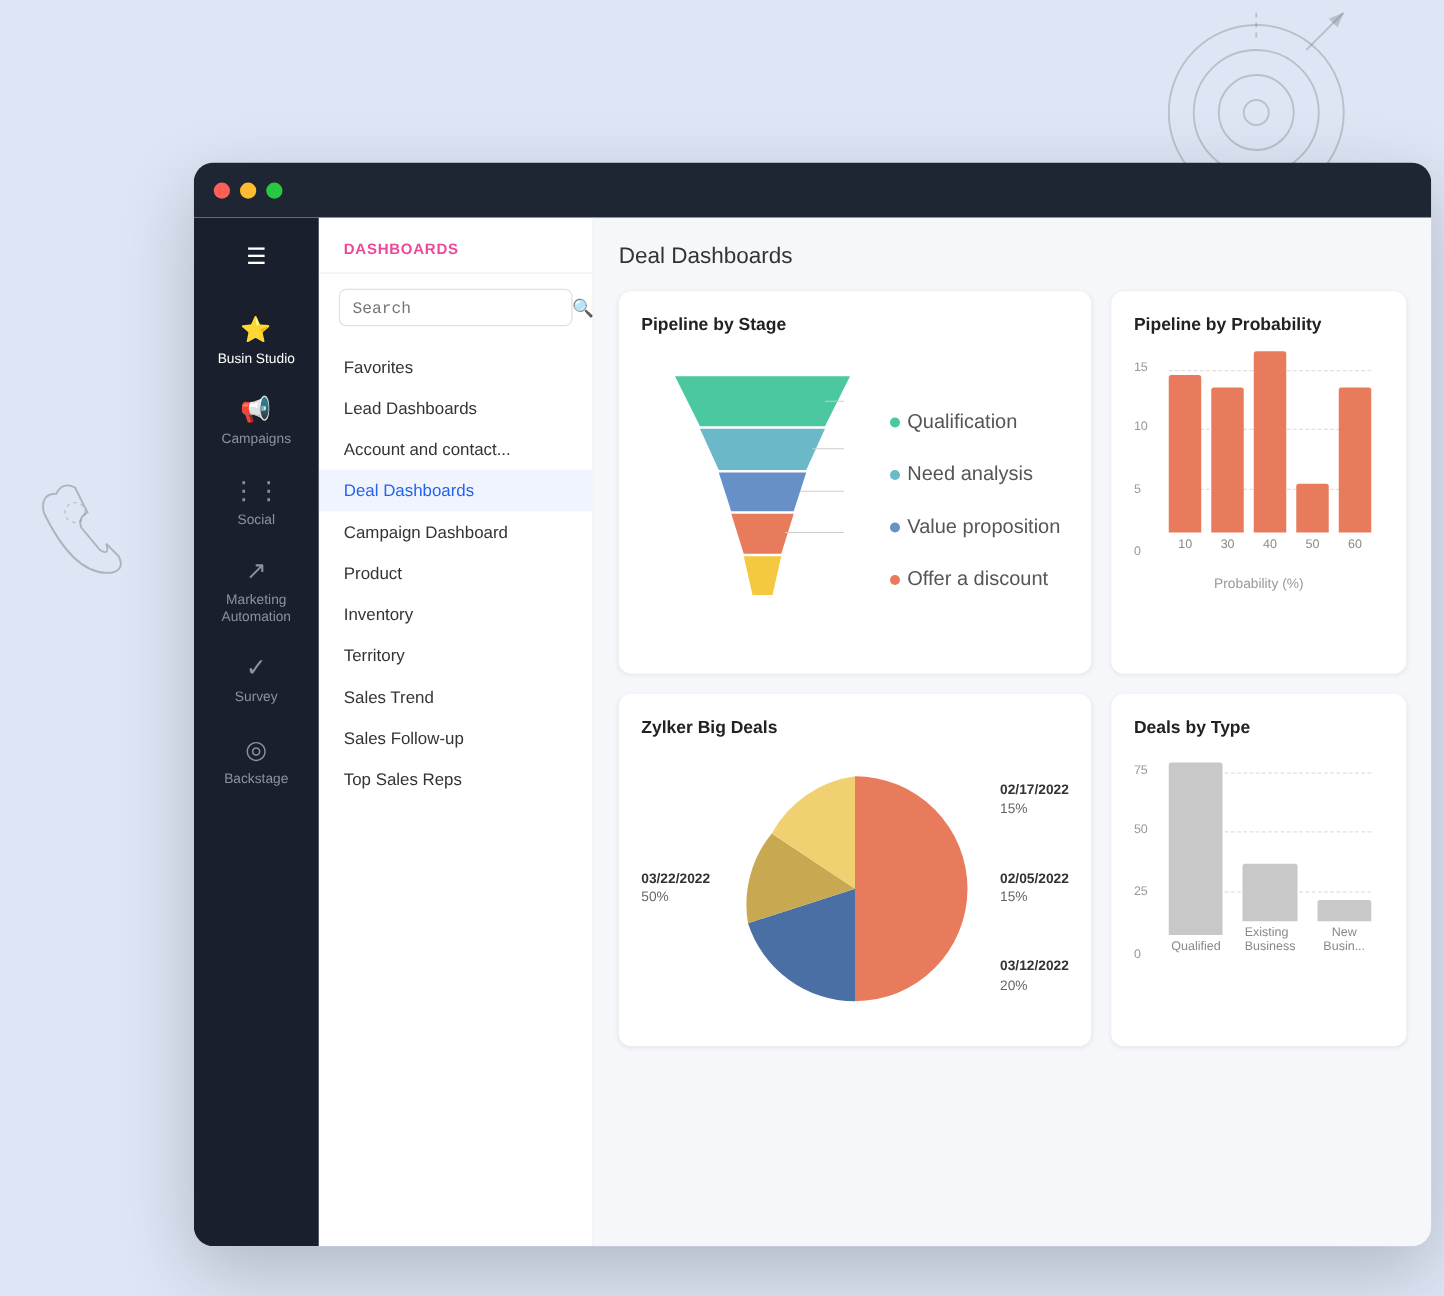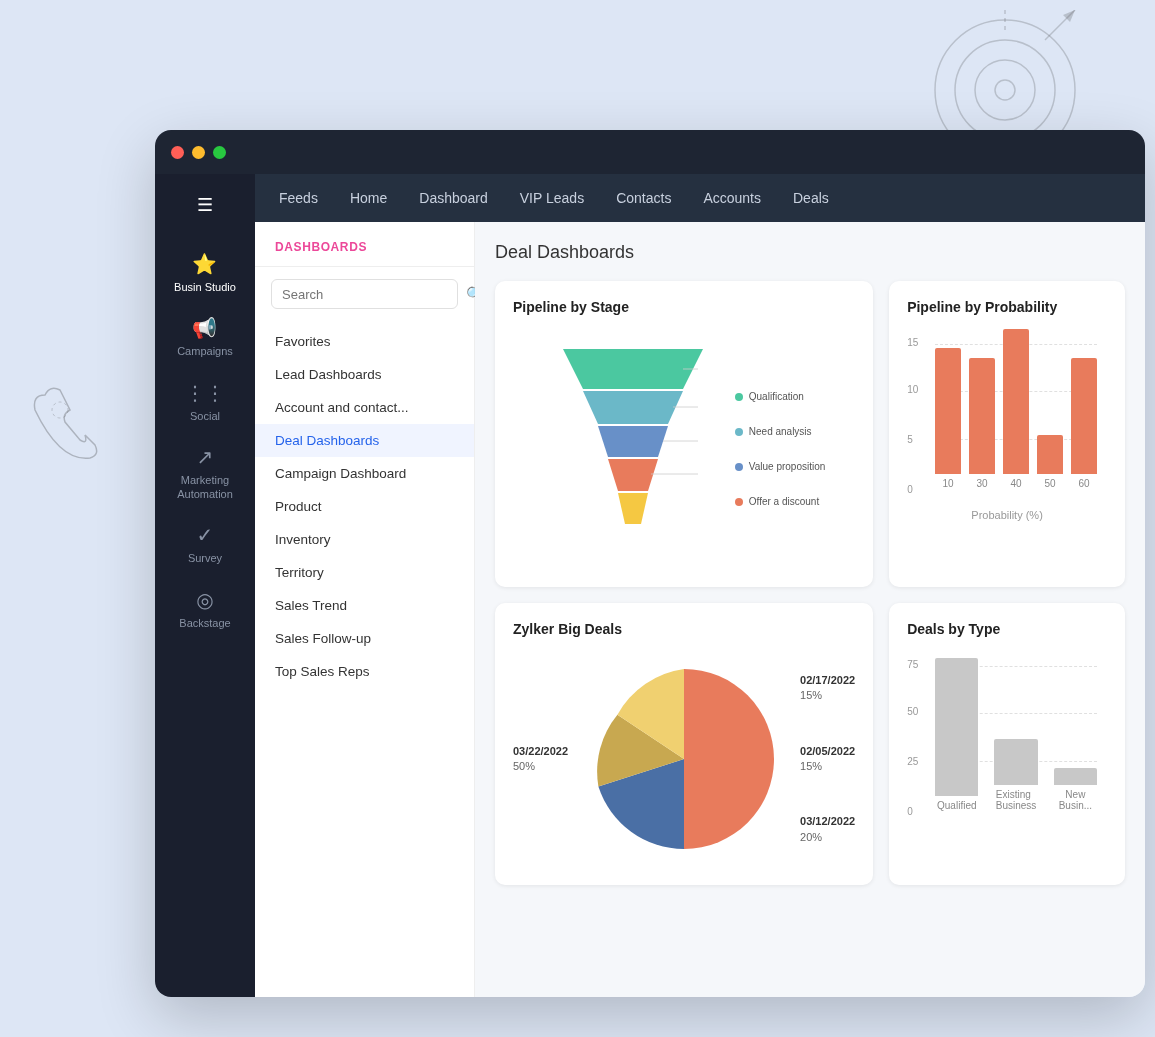--- a/index.html
+++ b/index.html
@@ -148,20 +148,21 @@
       padding: 6px 10px;
       gap: 8px;
     }
     .search-box input {
       border: none;
       outline: none;
       font-size: 13px;
       color: #0369a1;
       flex: 1;
       background: transparent;
+      font-family: Liberation Mono, monospace;
     }
     .search-icon { color: #999; font-size: 14px; }
 
     .panel-menu {
       flex: 1;
       overflow-y: auto;
       padding: 4px 0;
     }
     .panel-menu-item {
       padding: 9px 20px;
@@ -218,21 +219,21 @@
       justify-content: center;
       padding: 10px 0;
     }
     .funnel-svg {
       flex-shrink: 0;
     }
     .funnel-legend {
       display: flex;
       flex-direction: column;
       gap: 24px;
-      font-size: 10px;
+      font-size: 16px;
       color: #555;
     }
     .funnel-legend-item {
       display: flex;
       align-items: center;
       gap: 6px;
     }
     .legend-dot {
       width: 8px;
       height: 8px;
@@ -333,29 +334,20 @@
         <span class="sidebar-label">Survey</span>
       </div>
       <div class="sidebar-item">
         <span class="sidebar-icon">◎</span>
         <span class="sidebar-label">Backstage</span>
       </div>
     </div>
 
     <div style="display:flex;flex-direction:column;flex:1;overflow:hidden;">
 
-      <div class="top-nav">
-        <span class="nav-item">Feeds</span>
-        <span class="nav-item">Home</span>
-        <span class="nav-item">Dashboard</span>
-        <span class="nav-item">VIP Leads</span>
-        <span class="nav-item">Contacts</span>
-        <span class="nav-item">Accounts</span>
-        <span class="nav-item">Deals</span>
-      </div>
 
       <div class="content-area">
 
         <div class="left-panel">
           <div class="panel-header">DASHBOARDS</div>
           <div class="search-box">
             <input type="text" placeholder="Search" style="">
             <span class="search-icon">🔍</span>
           </div>
           <div class="panel-menu">

